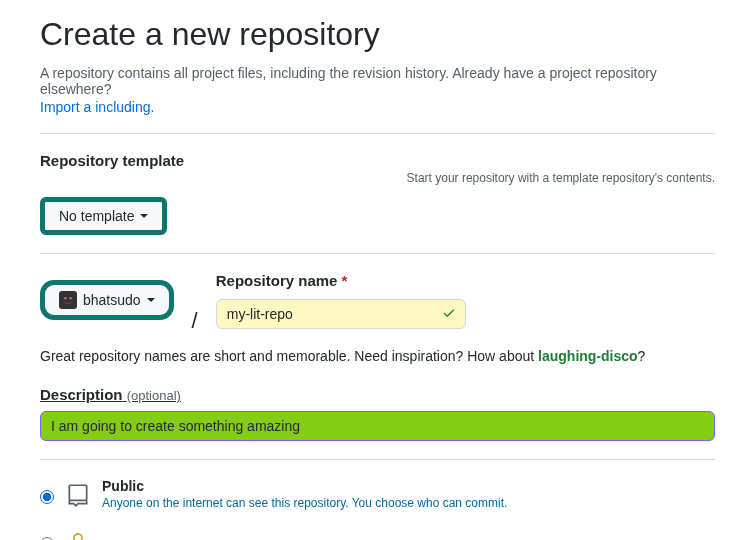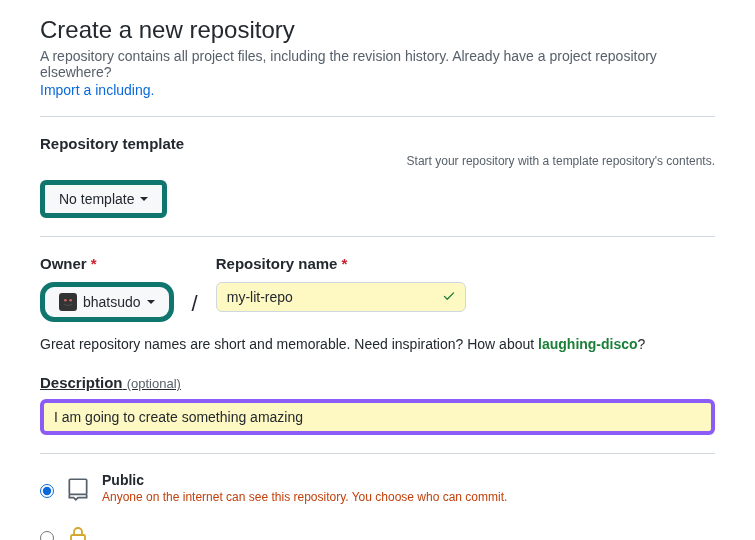--- a/index.html
+++ b/index.html
@@ -5,23 +5,23 @@
     * { box-sizing: border-box; margin: 0; padding: 0; }
     body {
       font-family: -apple-system, BlinkMacSystemFont, "Segoe UI", Helvetica, Arial, sans-serif;
       color: #24292f;
       font-size: 14px;
       background: #ffffff;
       padding: 16px 40px;
       width: 755px;
     }
     h1 {
-      font-size: 24px;
+      font-size: 32px;
       font-weight: 400;
-      margin-bottom: 4px;
+      margin-bottom: 12px;
       color: #24292f;
     }
     .subtitle {
       color: #57606a;
       font-size: 14px;
       margin-bottom: 2px;
     }
     .link {
       color: #0969da;
       text-decoration: none;
@@ -96,26 +96,26 @@
     .desc-label {
       font-size: 15px;
       font-weight: 600;
       margin-top: 22px;
       margin-bottom: 8px;
       text-decoration: underline;
     }
     .optional { color: #57606a; font-weight: 400; font-size: 13px; }
     .input-full {
       width: 100%;
-      border: 4px solid #8b5cf6;
+      border: 1px solid #8b5cf6;
       border-radius: 6px;
       padding: 6px 10px;
       font-size: 14px;
       color: #24292f;
-      background: #fef9c3;
+      background: #84cc16;
     }
     .vis-item {
       display: flex;
       align-items: center;
       gap: 10px;
       margin-bottom: 16px;
     }
     .vis-item input[type="radio"] {
       margin-top: 6px;
       accent-color: #0969da;
@@ -126,21 +126,21 @@
       width: 28px;
       height: 28px;
       display: flex;
       align-items: center;
       justify-content: center;
       margin-top: 2px;
       color: #57606a;
     }
     .vis-icon.lock { color: #d4a72c; }
     .vis-text strong { font-size: 14px; color: #24292f; }
-    .vis-text .vis-desc { font-size: 12px; color: #c2410c; margin-top: 2px; }
+    .vis-text .vis-desc { font-size: 12px; color: #0369a1; margin-top: 2px; }
     .avatar {
       width: 18px; height: 18px;
       background: #333;
       border-radius: 3px;
       margin-right: 6px;
       display: inline-flex;
       align-items: center;
       justify-content: center;
       color: #f88;
       font-size: 11px;
@@ -161,23 +161,20 @@
 <div class="section-sub">Start your repository with a template repository's contents.</div>
 <button class="btn-dropdown">
   <span>No template</span>
   <span class="caret"></span>
 </button>
 
 <hr class="divider">
 
 <div class="row">
   <div class="field owner-field">
-    <div class="section-label">
-      <span>Owner</span> <span class="req">*</span>
-    </div>
     <button class="btn-dropdown">
       <span class="avatar">
         <svg width="14" height="14" viewBox="0 0 16 16" fill="none">
           <circle cx="5" cy="6" r="1.5" fill="#c66"></circle>
           <circle cx="11" cy="6" r="1.5" fill="#c66"></circle>
           <path d="M3 10 Q8 14 13 10" stroke="#555" stroke-width="1" fill="none"></path>
         </svg>
       </span>
       <span>bhatsudo</span>
       <span class="caret"></span>

